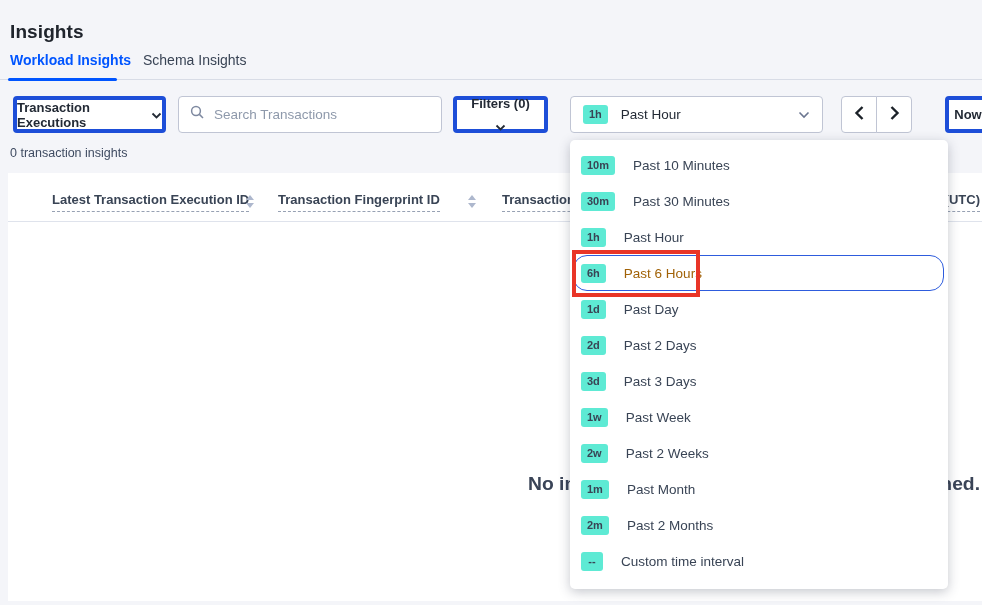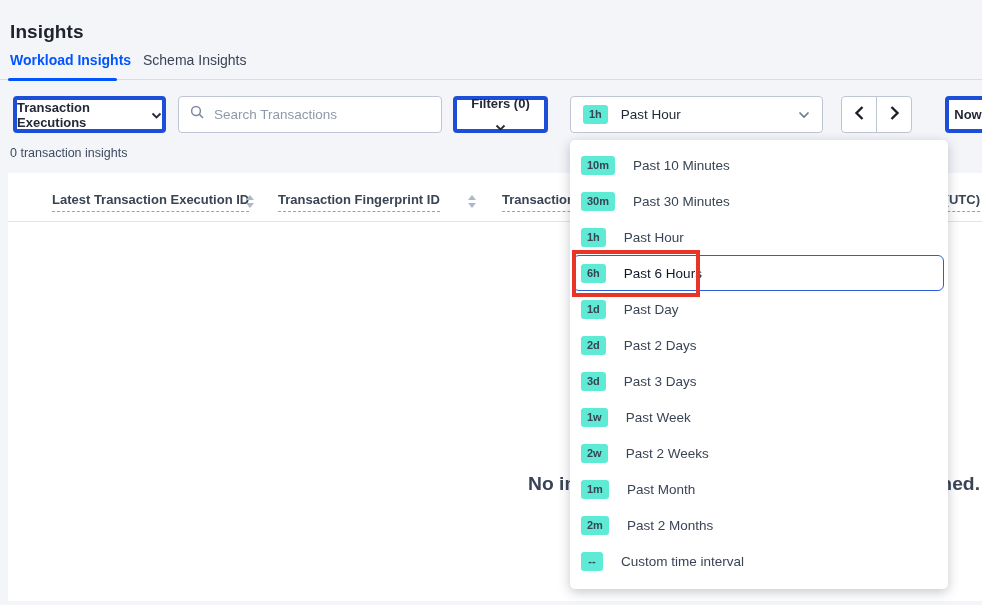--- a/index.html
+++ b/index.html
@@ -57,22 +57,22 @@
   .sort .up { border-bottom:5px solid #adb7cd; margin-bottom:3px; }
   .sort .dn { border-top:5px solid #adb7cd; }
   .sort-1 { left:238px; }  .sort-2 { left:460px; }
 
   .empty-layer { position:absolute; left:0; top:0; z-index:2; pointer-events:none; }
 
   
   .dropdown { position:absolute; left:570px; top:140px; width:378px; height:449px; background:#fff; border-radius:5px;
               box-shadow:0 3px 12px rgba(45,55,75,.28); z-index:5; padding-top:7px; }
   .dd-item { height:36px; display:flex; align-items:center; padding-left:11px; gap:18px; font-size:13.5px; color:#394455; cursor:pointer; }
-  .dd-item.selected { border:1px solid #2e5cdd; border-radius:6px; margin:0 4px 0 3px; padding-left:7px; }
-  .dd-item.selected .dd-label { color:#0f172a; }
+  .dd-item.selected { border:1px solid #2e5cdd; border-radius:14px; margin:0 4px 0 3px; padding-left:7px; }
+  .dd-item.selected .dd-label { color:#a16207; }
 
   
   .red-box { position:absolute; left:572px; top:250px; width:128px; height:47px; border:4px solid #e93527; z-index:9; pointer-events:none; }
 </style>
 </head>
 <body>
 
 <div class="page">
 
   <div class="page-title">Insights</div>

